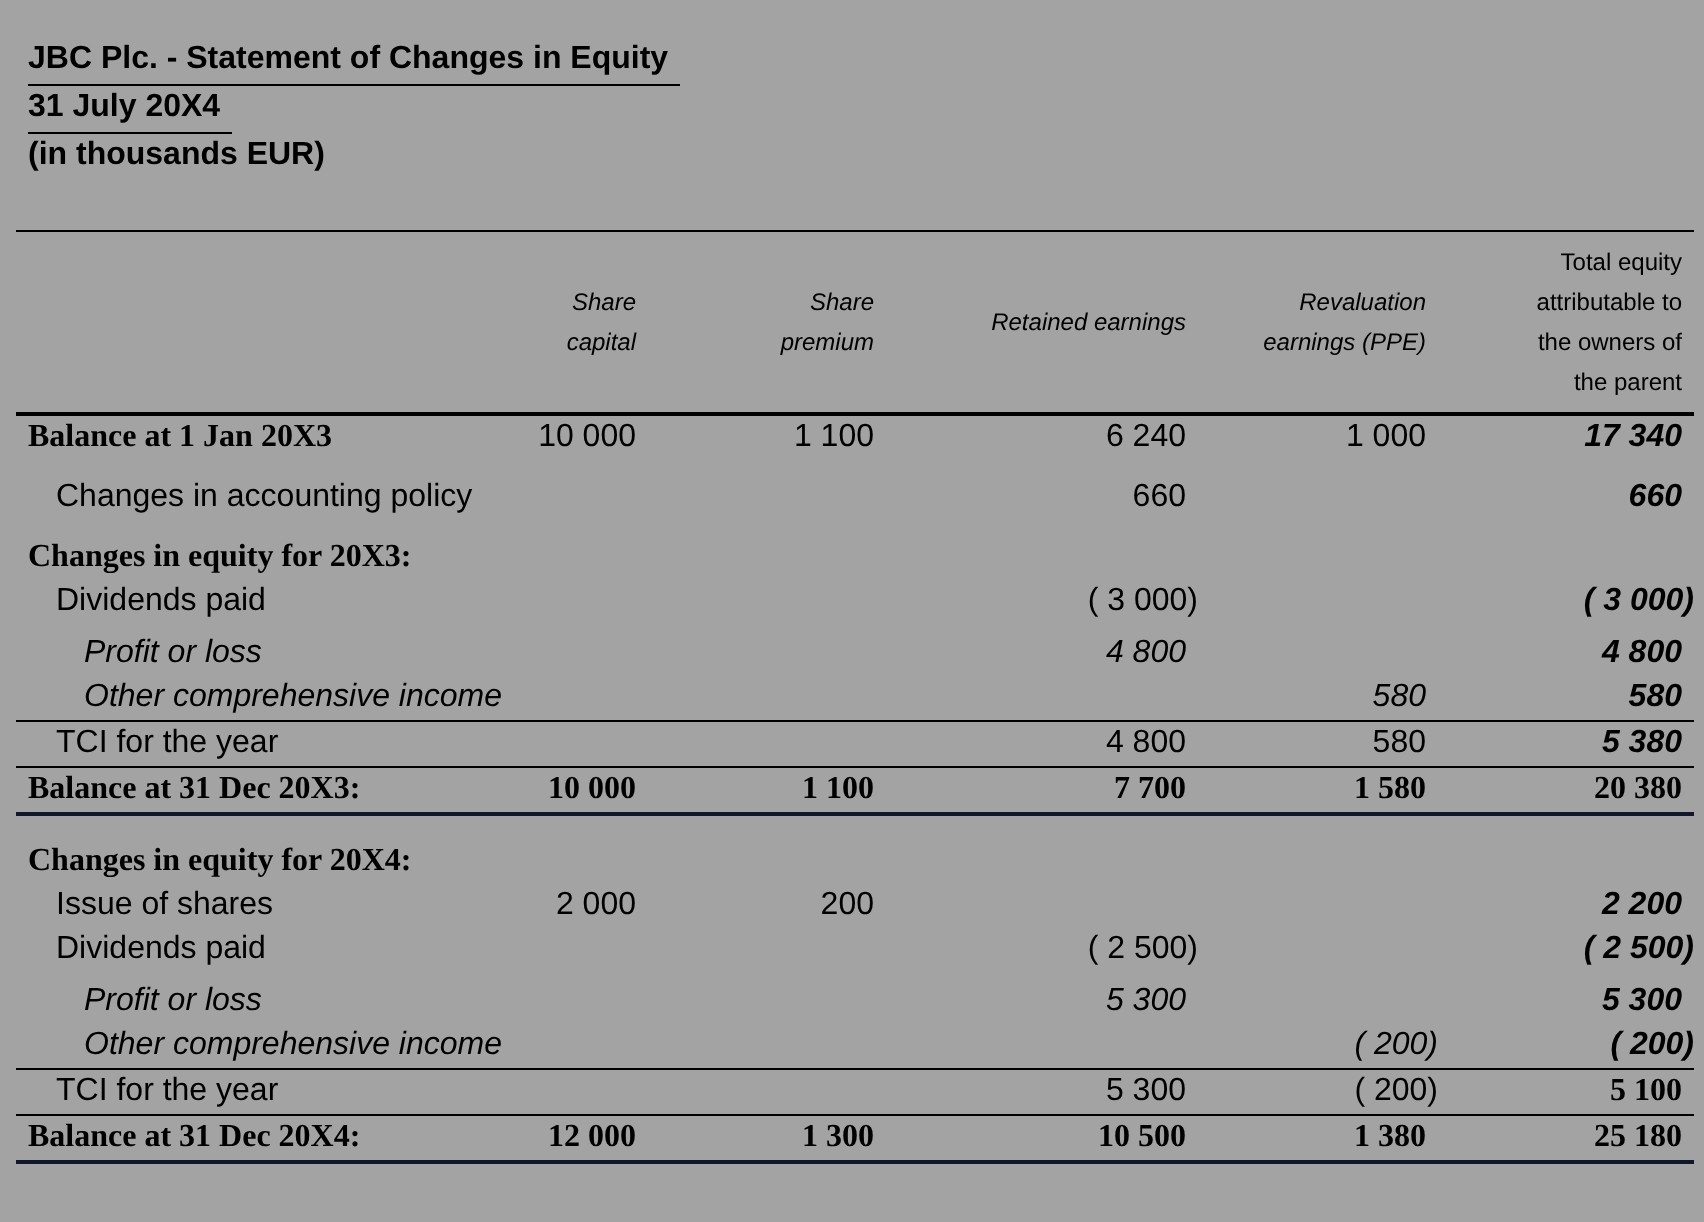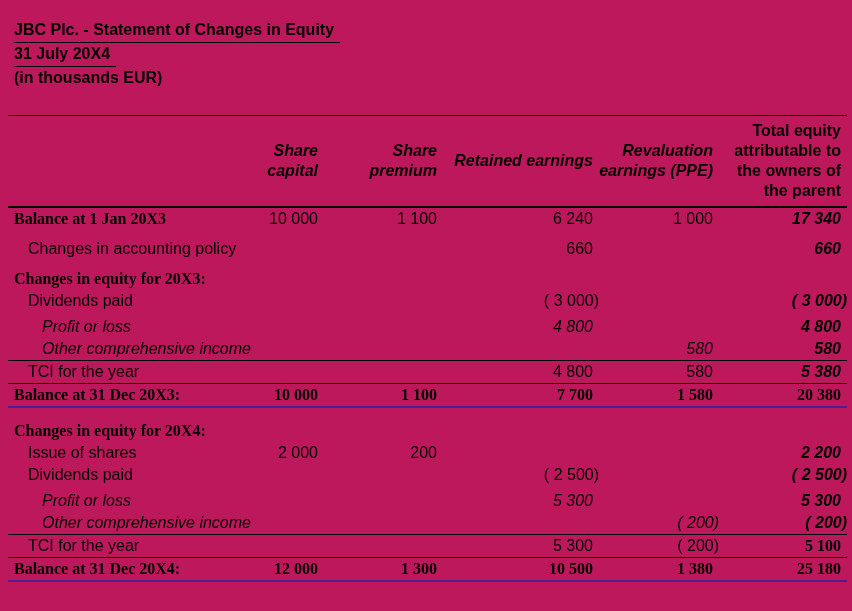--- a/index.html
+++ b/index.html
@@ -1,47 +1,47 @@
 <!DOCTYPE html>
 <html><head>
 <meta charset="utf-8">
 <style>
   html,body { margin:0; padding:0; background:#fff; }
   .page {
-    position:relative; width:852px; height:611px; background:#be185d;
+    position:relative; width:852px; height:611px; background:#a3a3a3;
     color:#000; font-family:"Liberation Sans", sans-serif; overflow:hidden;
   }
   .titleblock { margin:19px 0 0 14px; font-size:16px; font-weight:bold; line-height:22px; }
   .titleblock .tline { display:block; }
   .uline { display:inline-block; border-bottom:1.5px solid #000; padding-right:6px; padding-bottom:1px; }
 
   table.equity {
     border-collapse:collapse; table-layout:fixed;
     width:839px; margin:26px 0 0 8px;
   }
   thead tr { border-top:1.5px solid #000; border-bottom:2px solid #000; }
   th {
     vertical-align:middle; text-align:right;
-    font-size:16px; font-weight:bold; font-style:italic; line-height:20px;
+    font-size:12px; font-weight:normal; font-style:italic; line-height:20px;
     padding:5px 6px 5px 0;
   }
   th.total-col { font-style:normal; }
   th .hline { display:block; white-space:nowrap; }
 
   td { font-size:16px; line-height:22px; padding:0; vertical-align:bottom; }
   td.lbl { text-align:left; padding-left:6px; white-space:nowrap; }
   td.in1 { padding-left:20px; }
   td.in2 { padding-left:34px;margin-top:36px; }
   td.num { text-align:right; padding-right:6px; white-space:nowrap; }
   td.pn  { padding-right:0; }
   .b  { font-weight:bold;font-family:Liberation Serif, serif; }
   .i  { font-style:italic; }
   .bi { font-weight:bold; font-style:italic; }
   tr.rule  { border-bottom:1.5px solid #000; }
-  tr.rule2 { border-bottom:2px solid #4c1d95; }
+  tr.rule2 { border-bottom:2px solid #0f172a; }
   tr.gap8 td  { padding-top:8px; }
   tr.gap4 td  { padding-top:4px; }
   tr.gap12 td { padding-top:12px; }
 </style>
 </head>
 <body>
 
 <div class="page">
 
   <div class="titleblock">

